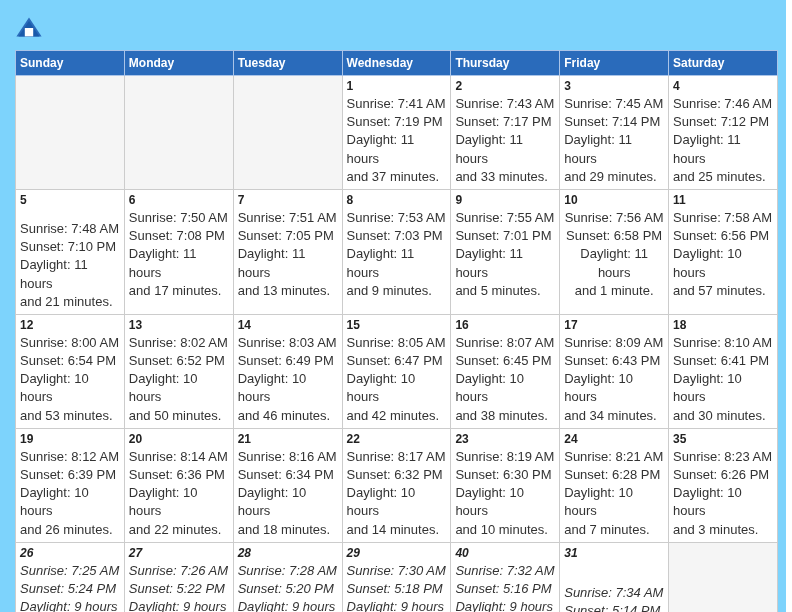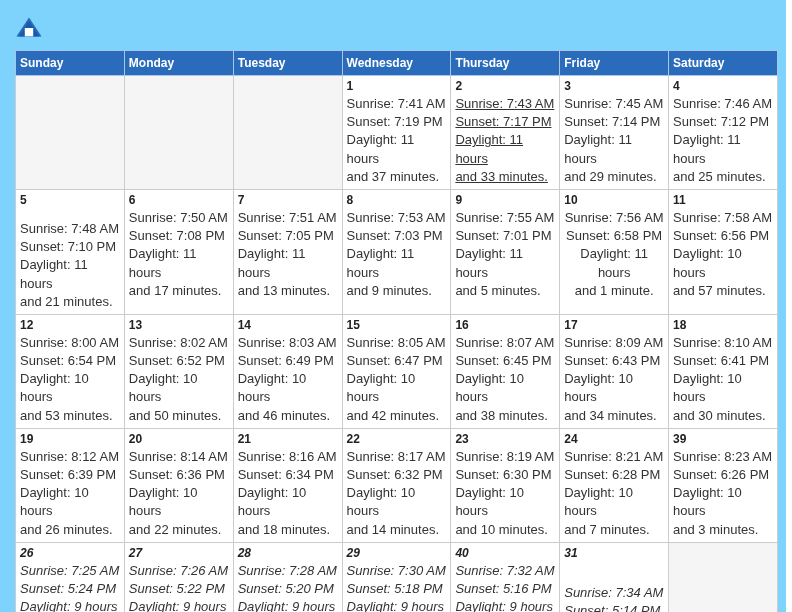--- a/index.html
+++ b/index.html
@@ -141,21 +141,21 @@
           <td class="empty"></td>
           <td>
             <span class="day-number">1</span>
             <div class="day-info" style="white-space: pre-line;">Sunrise: 7:41 AM
 Sunset: 7:19 PM
 Daylight: 11 hours
 and 37 minutes.</div>
           </td>
           <td>
             <span class="day-number">2</span>
-            <div class="day-info" style="white-space: pre-line; text-decoration: underline;">Sunrise: 7:43 AM
+            <div class="day-info" style="white-space: pre-line;">Sunrise: 7:43 AM
 Sunset: 7:17 PM
 Daylight: 11 hours
 and 33 minutes.</div>
           </td>
           <td>
             <span class="day-number">3</span>
             <div class="day-info" style="white-space: pre-line;">Sunrise: 7:45 AM
 Sunset: 7:14 PM
 Daylight: 11 hours
 and 29 minutes.</div>
@@ -307,21 +307,21 @@
 and 10 minutes.</div>
           </td>
           <td>
             <span class="day-number">24</span>
             <div class="day-info" style="white-space: pre-line;">Sunrise: 8:21 AM
 Sunset: 6:28 PM
 Daylight: 10 hours
 and 7 minutes.</div>
           </td>
           <td>
-            <span class="day-number">39</span>
+            <span class="day-number">35</span>
             <div class="day-info" style="white-space: pre-line;">Sunrise: 8:23 AM
 Sunset: 6:26 PM
 Daylight: 10 hours
 and 3 minutes.</div>
           </td>
         </tr>
         <tr>
           <td>
             <span class="day-number">26</span>
             <div class="day-info" style="white-space: pre-line;">Sunrise: 7:25 AM

